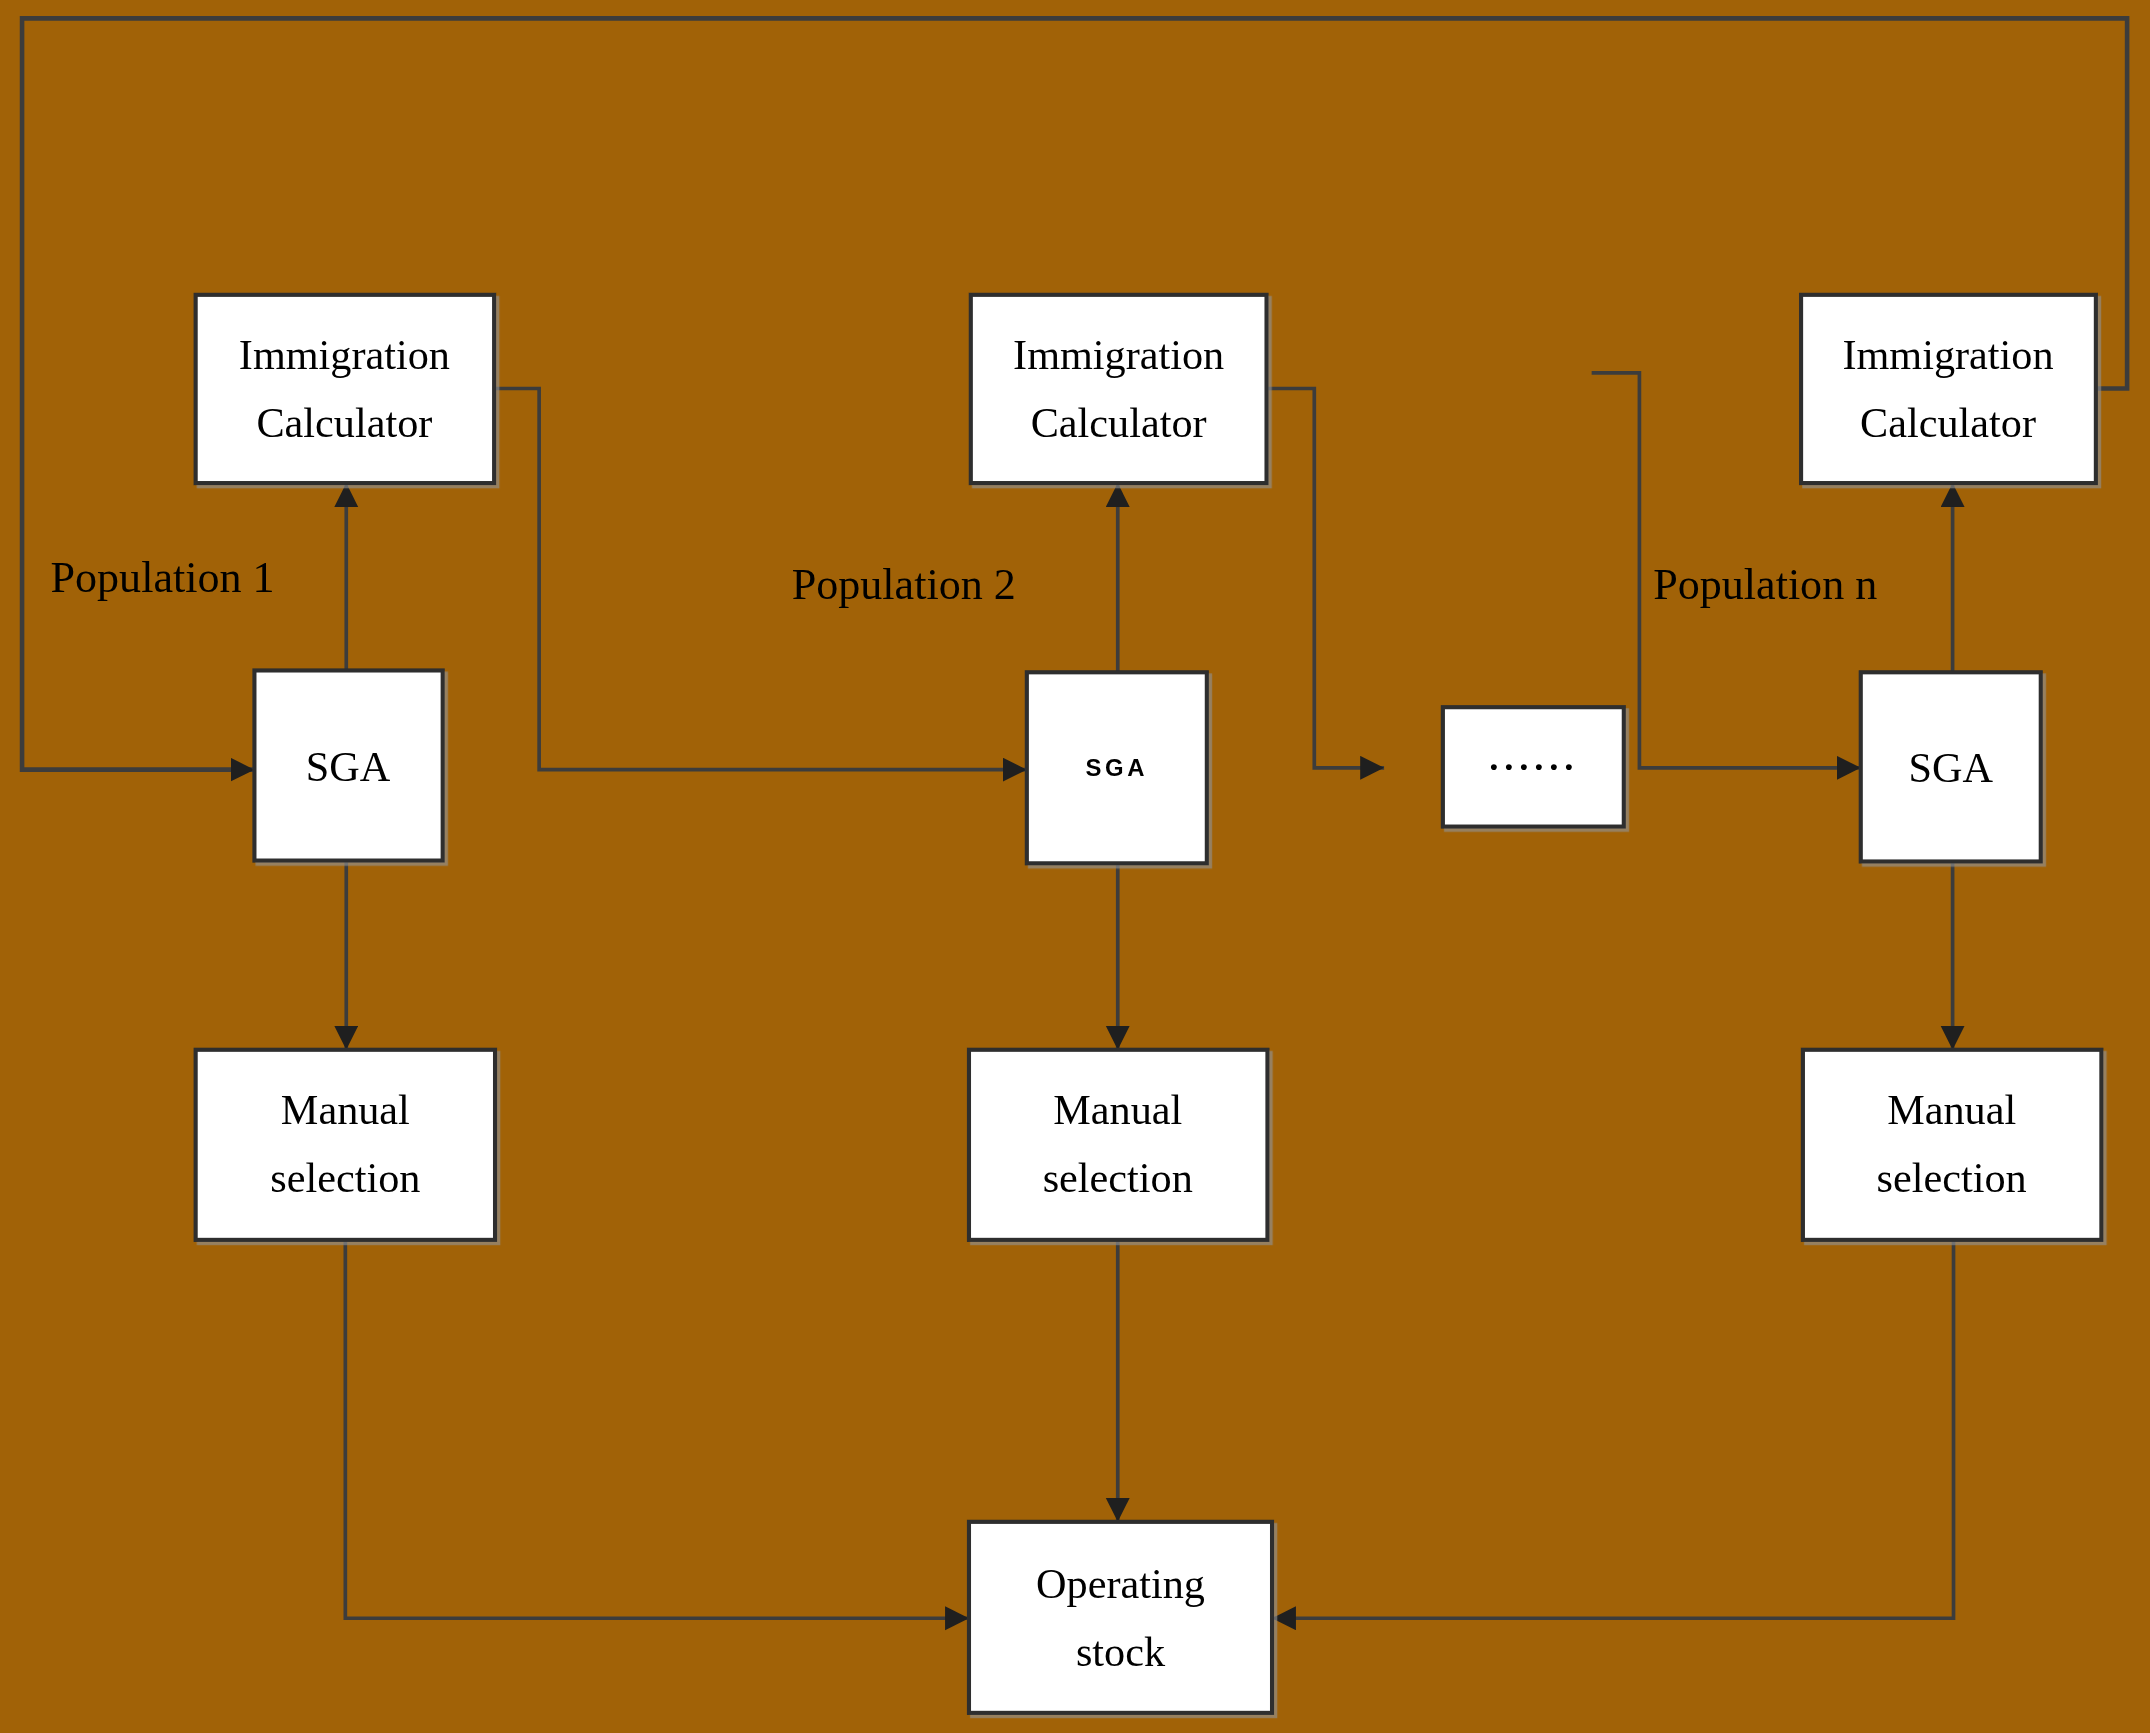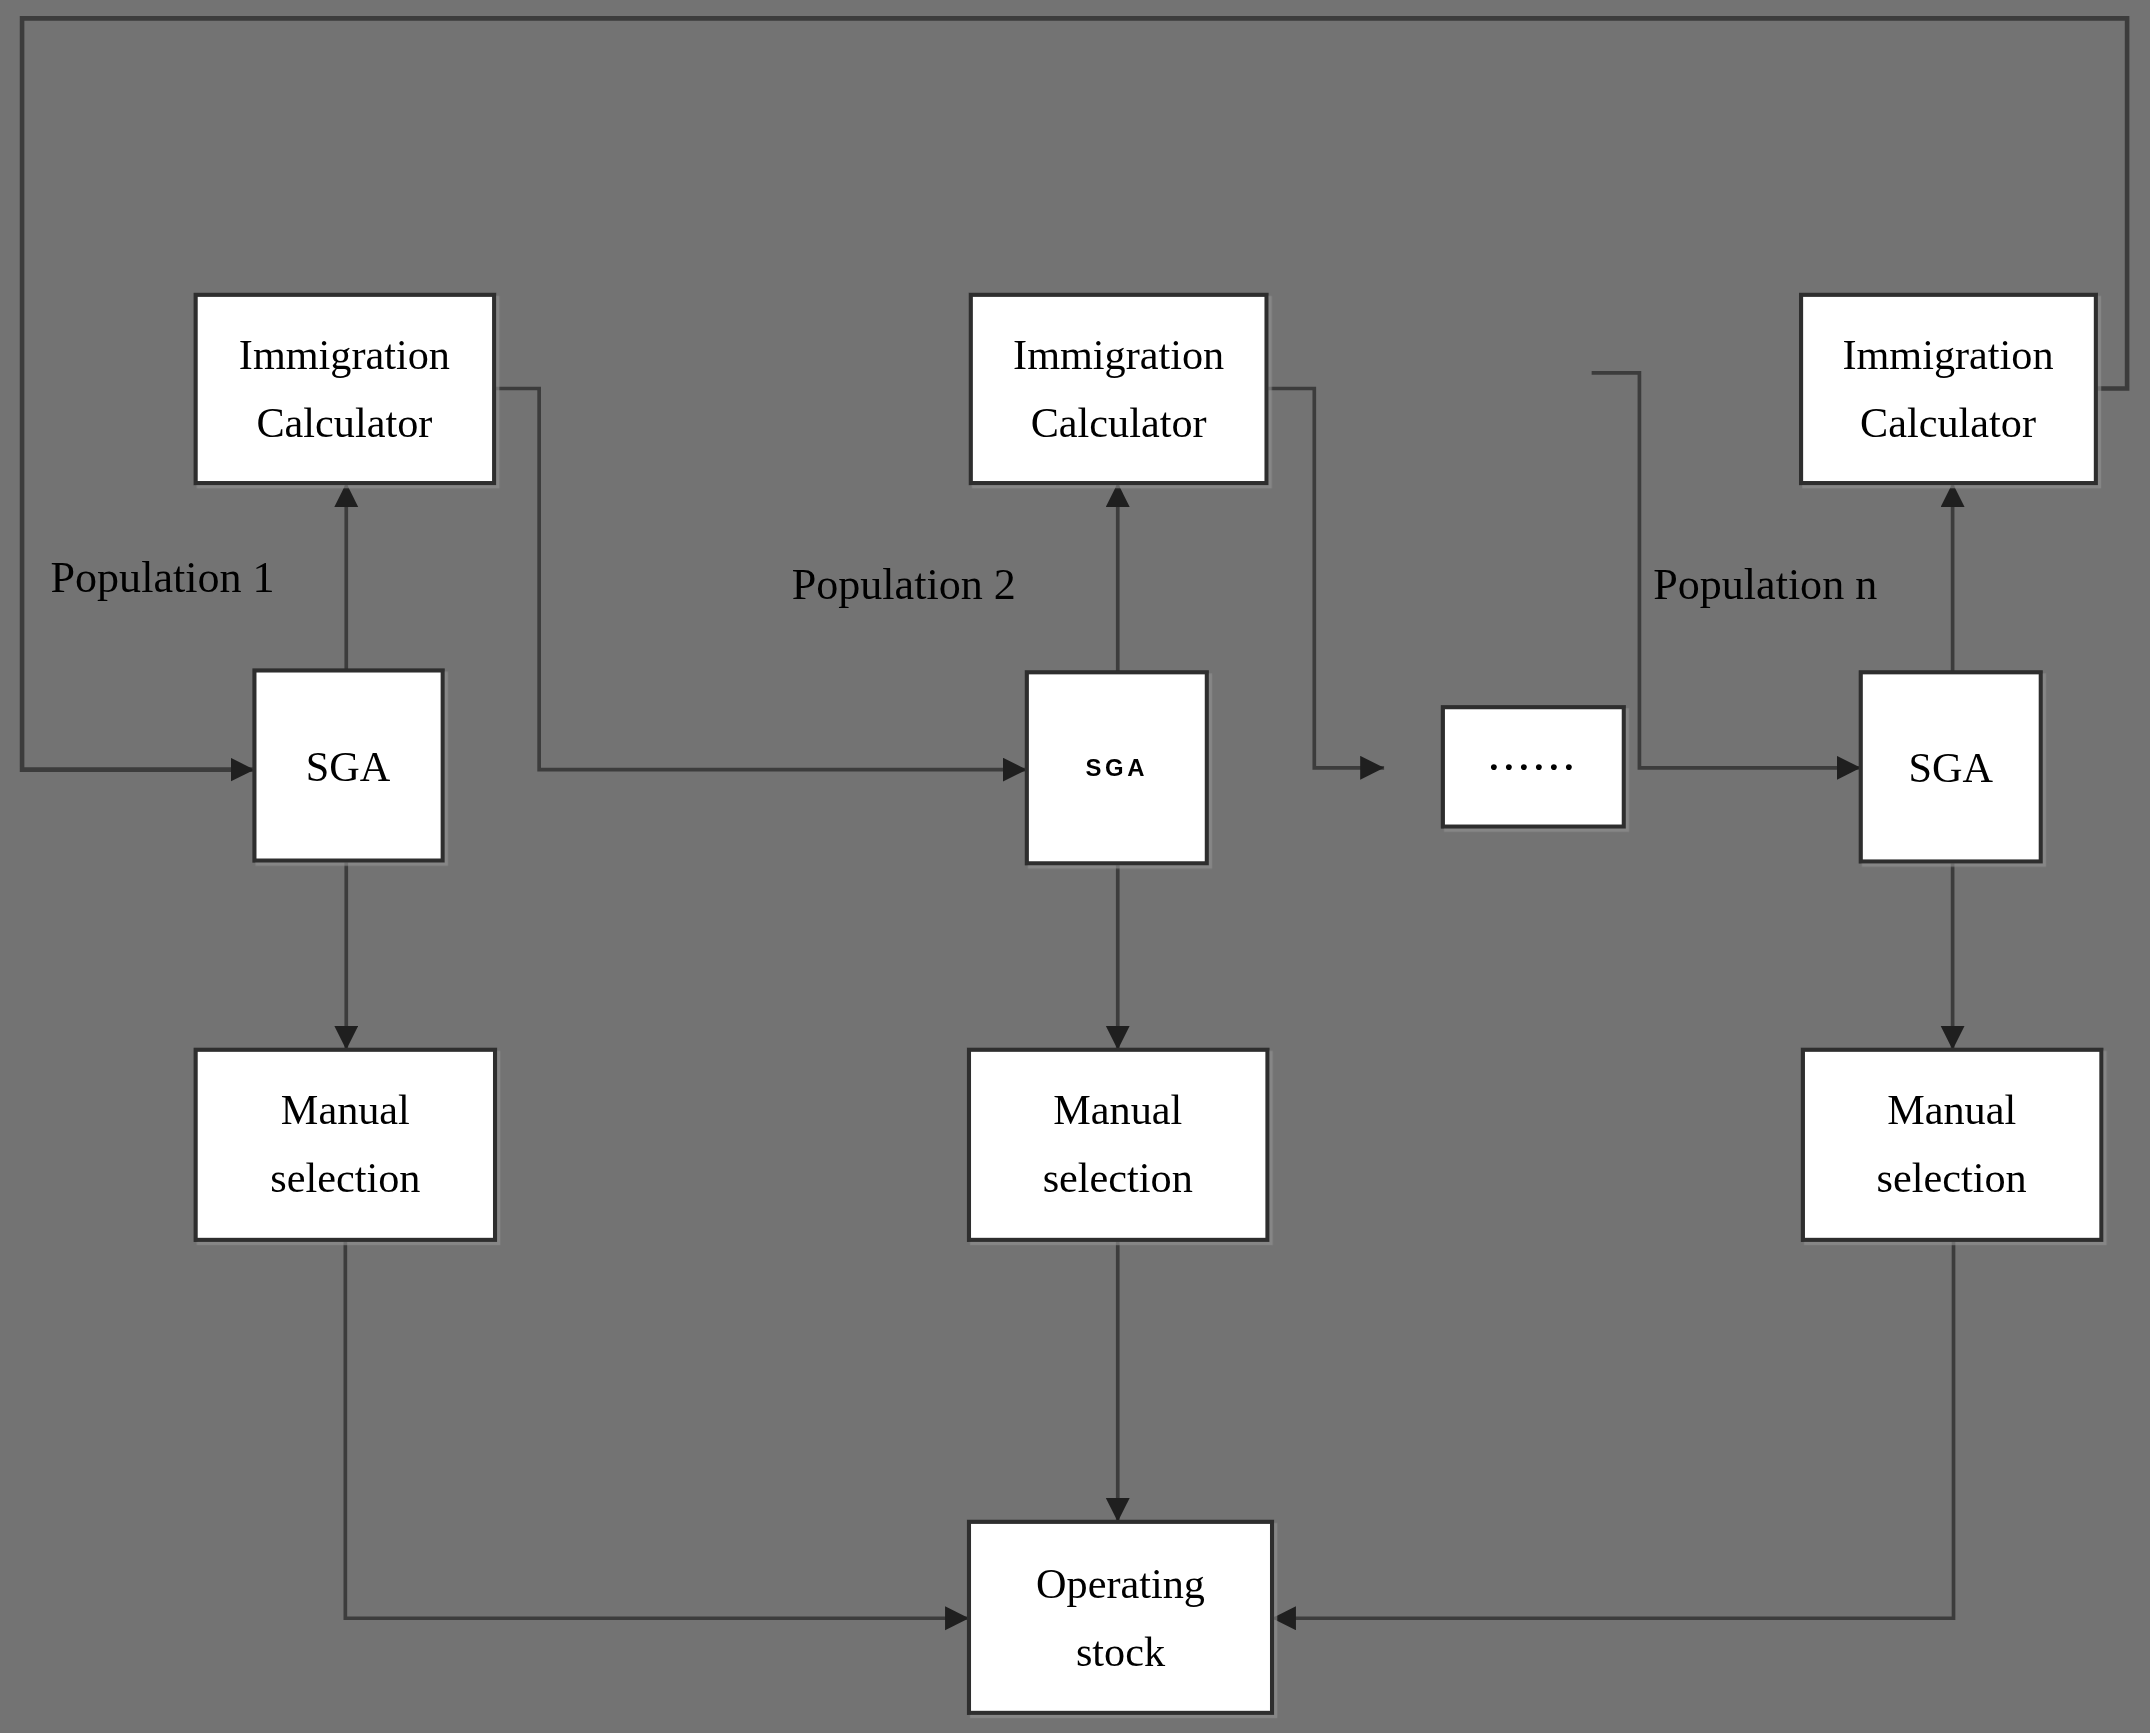--- a/index.html
+++ b/index.html
@@ -4,21 +4,21 @@
 <style>
   html, body {
     margin: 0;
     padding: 0;
     background: #ffffff;
   }
   #stage {
     position: relative;
     width: 2151px;
     height: 1734px;
-    background: #737373;
+    background: #a16207;
     overflow: hidden;
   }
   svg { display: block; }
   .node-box {
     fill: #ffffff;
     stroke: #2e2e2e;
     stroke-width: 4.5;
   }
   .flow-line {
     fill: none;

